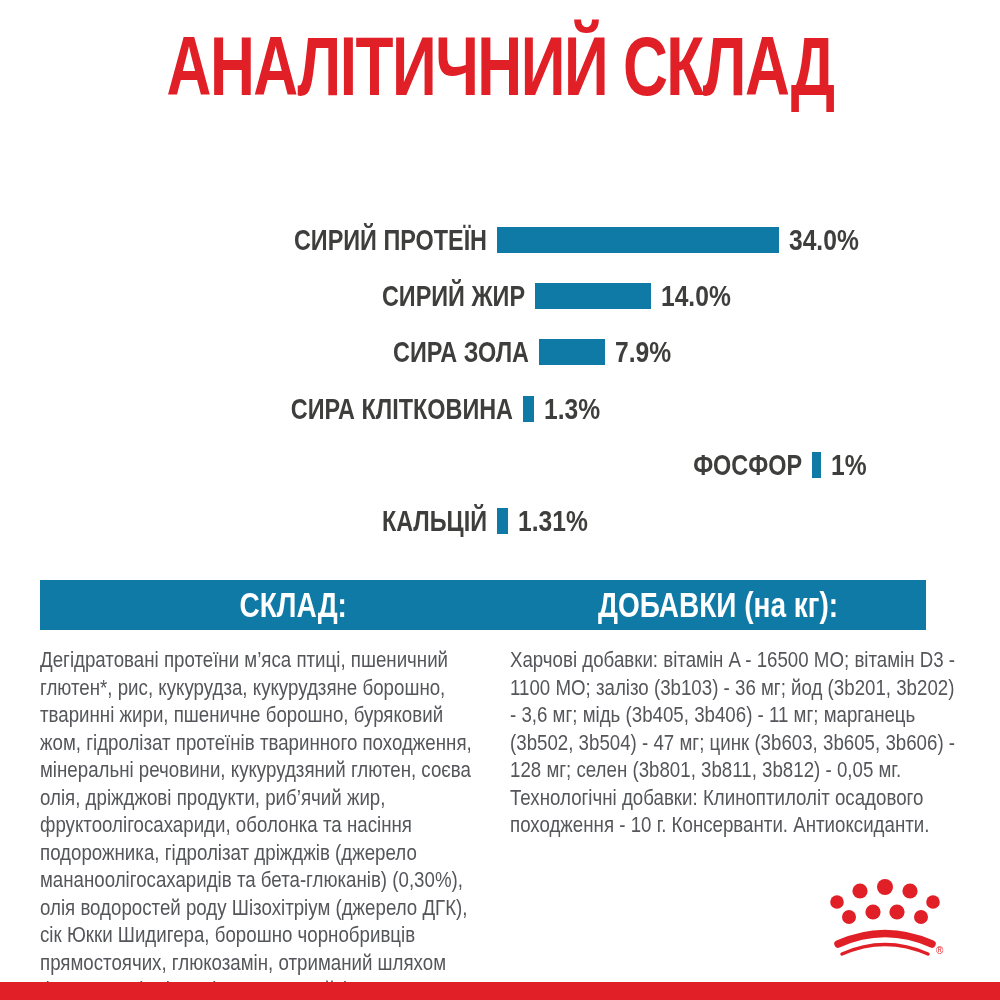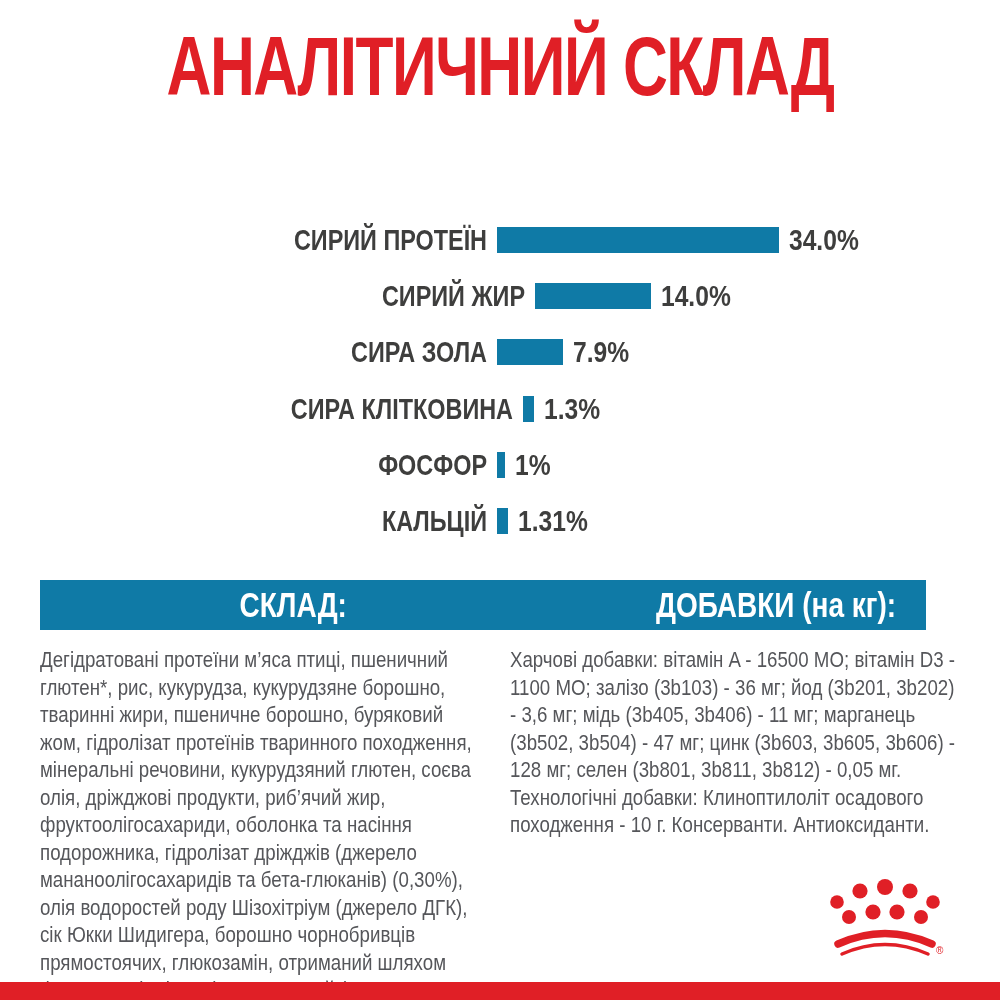--- a/index.html
+++ b/index.html
@@ -17,23 +17,23 @@
     transform:scaleX(.74);transform-origin:center top;
   }
   
   .chart{position:absolute;left:0;top:0;width:874px;height:560px;}
   .chart-row{
     position:absolute;left:0;right:0;height:28px;
     display:flex;align-items:center;
   }
   .chart-row:nth-of-type(1){top:226px;}
   .chart-row:nth-of-type(2){top:282px;margin-left:38px;}
-  .chart-row:nth-of-type(3){top:338px;}
+  .chart-row:nth-of-type(3){top:338px;margin-left:42px;}
   .chart-row:nth-of-type(4){top:395px;margin-left:26px;}
-  .chart-row:nth-of-type(5){top:451px;}
+  .chart-row:nth-of-type(5){top:451px;justify-content:flex-end;}
   .chart-row:nth-of-type(6){top:507px;}
   .chart-label{
     width:487px;flex:0 0 487px;text-align:right;
     font-size:30px;font-weight:bold;color:#3E3E3D;white-space:nowrap;
     transform:scaleX(.78);transform-origin:right center;
   }
   .bar{
     height:26px;margin-left:10px;flex:0 0 auto;
     background:#0F7AA6;
   }
@@ -46,21 +46,21 @@
   .col-header{
     position:absolute;top:580px;height:50px;
     background:#0F7AA6;color:#ffffff;
     display:flex;align-items:center;justify-content:center;
   }
   .col-header span{
     font-size:35px;font-weight:bold;white-space:nowrap;
     transform:scaleX(.8);transform-origin:center center;
   }
   .col-header.left{left:40px;width:507px;}
-  .col-header.right{left:510px;width:416px;justify-content:flex-end;}
+  .col-header.right{left:510px;width:416px;}
   .col-body{
     position:absolute;top:646px;
     font-size:22px;line-height:27.5px;color:#55565A;
     transform:scaleX(.85);transform-origin:left top;
   }
   .col-body.left{left:40px;width:518px;}
   .col-body.right{left:510px;width:527px;}
   .col-body p{margin:0;}
   
   .rc-logo{position:absolute;left:825px;top:872px;}

